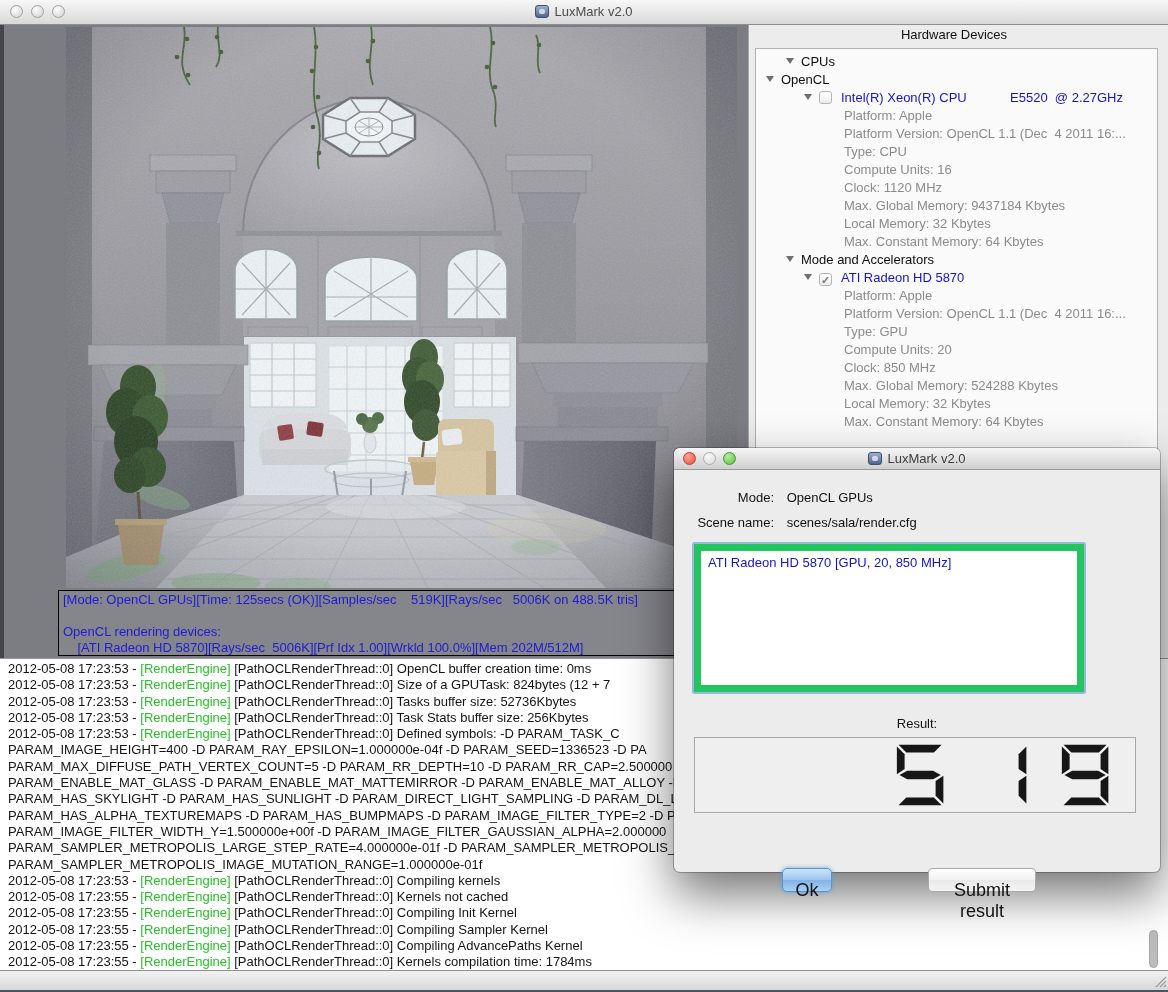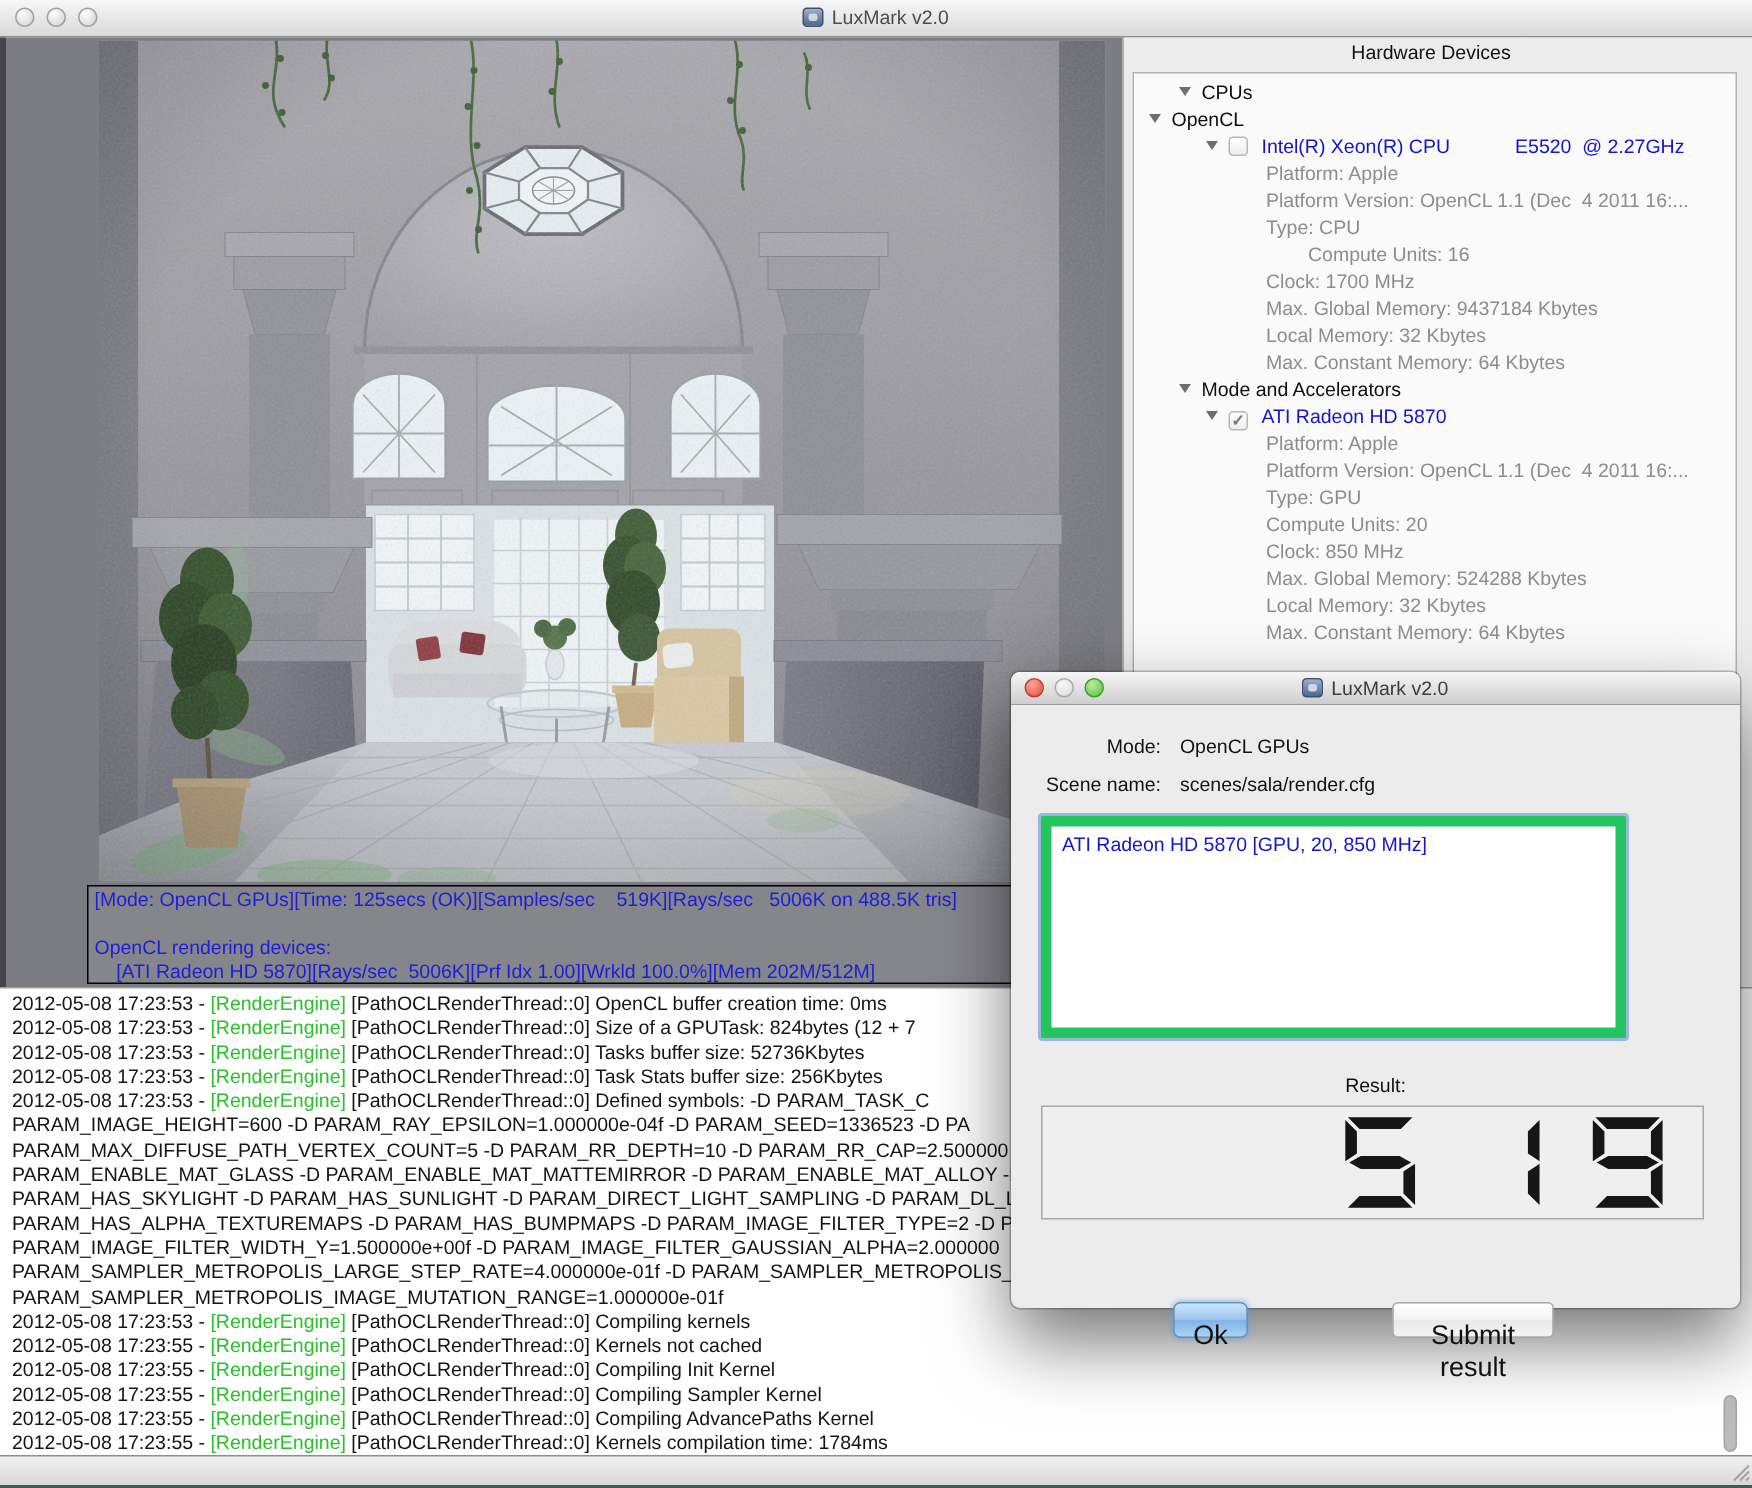--- a/index.html
+++ b/index.html
@@ -288,22 +288,22 @@
 
   <div class="right-panel">
     <div class="panel-title">Hardware Devices</div>
     <div class="tree-box" id="tree">
         <div class="tree-row" style="padding-left: 30px;"><span class="tw-arrow"></span><span class="lbl-branch">CPUs</span></div>
         <div class="tree-row" style="padding-left: 10px;"><span class="tw-arrow"></span><span class="lbl-branch">OpenCL</span></div>
         <div class="tree-row" style="padding-left: 48px;"><span class="tw-arrow"></span><span class="tw-check"></span><span class="lbl-device">Intel(R) Xeon(R) CPU            E5520  @ 2.27GHz</span></div>
         <div class="tree-row" style="padding-left: 88px;"><span class="lbl-info">Platform: Apple</span></div>
         <div class="tree-row" style="padding-left: 88px;"><span class="lbl-info">Platform Version: OpenCL 1.1 (Dec  4 2011 16:...</span></div>
         <div class="tree-row" style="padding-left: 88px;"><span class="lbl-info">Type: CPU</span></div>
-        <div class="tree-row" style="padding-left: 116px;"><span class="lbl-info">Compute Units: 16</span></div>
-        <div class="tree-row" style="padding-left: 88px;"><span class="lbl-info">Clock: 1700 MHz</span></div>
+        <div class="tree-row" style="padding-left: 88px;"><span class="lbl-info">Compute Units: 16</span></div>
+        <div class="tree-row" style="padding-left: 88px;"><span class="lbl-info">Clock: 1120 MHz</span></div>
         <div class="tree-row" style="padding-left: 88px;"><span class="lbl-info">Max. Global Memory: 9437184 Kbytes</span></div>
         <div class="tree-row" style="padding-left: 88px;"><span class="lbl-info">Local Memory: 32 Kbytes</span></div>
         <div class="tree-row" style="padding-left: 88px;"><span class="lbl-info">Max. Constant Memory: 64 Kbytes</span></div>
         <div class="tree-row" style="padding-left: 30px;"><span class="tw-arrow"></span><span class="lbl-branch">Mode and Accelerators</span></div>
         <div class="tree-row" style="padding-left: 48px;"><span class="tw-arrow"></span><span class="tw-check">✓</span><span class="lbl-device">ATI Radeon HD 5870</span></div>
         <div class="tree-row" style="padding-left: 88px;"><span class="lbl-info">Platform: Apple</span></div>
         <div class="tree-row" style="padding-left: 88px;"><span class="lbl-info">Platform Version: OpenCL 1.1 (Dec  4 2011 16:...</span></div>
         <div class="tree-row" style="padding-left: 88px;"><span class="lbl-info">Type: GPU</span></div>
         <div class="tree-row" style="padding-left: 88px;"><span class="lbl-info">Compute Units: 20</span></div>
         <div class="tree-row" style="padding-left: 88px;"><span class="lbl-info">Clock: 850 MHz</span></div>
@@ -312,21 +312,21 @@
         <div class="tree-row" style="padding-left: 88px;"><span class="lbl-info">Max. Constant Memory: 64 Kbytes</span></div>
       </div>
   </div>
 
   <div class="log" id="log">
       <div class="log-line"><span>2012-05-08 17:23:53 - </span><span class="log-tag">[RenderEngine]</span><span> [PathOCLRenderThread::0] OpenCL buffer creation time: 0ms</span></div>
       <div class="log-line"><span>2012-05-08 17:23:53 - </span><span class="log-tag">[RenderEngine]</span><span> [PathOCLRenderThread::0] Size of a GPUTask: 824bytes (12 + 7</span></div>
       <div class="log-line"><span>2012-05-08 17:23:53 - </span><span class="log-tag">[RenderEngine]</span><span> [PathOCLRenderThread::0] Tasks buffer size: 52736Kbytes</span></div>
       <div class="log-line"><span>2012-05-08 17:23:53 - </span><span class="log-tag">[RenderEngine]</span><span> [PathOCLRenderThread::0] Task Stats buffer size: 256Kbytes</span></div>
       <div class="log-line"><span>2012-05-08 17:23:53 - </span><span class="log-tag">[RenderEngine]</span><span> [PathOCLRenderThread::0] Defined symbols: -D PARAM_TASK_C</span></div>
-      <div class="log-line">PARAM_IMAGE_HEIGHT=600 -D PARAM_RAY_EPSILON=1.000000e-04f -D PARAM_SEED=1336523 -D PA</div>
+      <div class="log-line">PARAM_IMAGE_HEIGHT=400 -D PARAM_RAY_EPSILON=1.000000e-04f -D PARAM_SEED=1336523 -D PA</div>
       <div class="log-line">PARAM_MAX_DIFFUSE_PATH_VERTEX_COUNT=5 -D PARAM_RR_DEPTH=10 -D PARAM_RR_CAP=2.500000</div>
       <div class="log-line">PARAM_ENABLE_MAT_GLASS -D PARAM_ENABLE_MAT_MATTEMIRROR -D PARAM_ENABLE_MAT_ALLOY -D</div>
       <div class="log-line">PARAM_HAS_SKYLIGHT -D PARAM_HAS_SUNLIGHT -D PARAM_DIRECT_LIGHT_SAMPLING -D PARAM_DL_LIG</div>
       <div class="log-line">PARAM_HAS_ALPHA_TEXTUREMAPS -D PARAM_HAS_BUMPMAPS -D PARAM_IMAGE_FILTER_TYPE=2 -D PAR</div>
       <div class="log-line">PARAM_IMAGE_FILTER_WIDTH_Y=1.500000e+00f -D PARAM_IMAGE_FILTER_GAUSSIAN_ALPHA=2.000000</div>
       <div class="log-line">PARAM_SAMPLER_METROPOLIS_LARGE_STEP_RATE=4.000000e-01f -D PARAM_SAMPLER_METROPOLIS_MA</div>
       <div class="log-line">PARAM_SAMPLER_METROPOLIS_IMAGE_MUTATION_RANGE=1.000000e-01f</div>
       <div class="log-line"><span>2012-05-08 17:23:53 - </span><span class="log-tag">[RenderEngine]</span><span> [PathOCLRenderThread::0] Compiling kernels</span></div>
       <div class="log-line"><span>2012-05-08 17:23:55 - </span><span class="log-tag">[RenderEngine]</span><span> [PathOCLRenderThread::0] Kernels not cached</span></div>
       <div class="log-line"><span>2012-05-08 17:23:55 - </span><span class="log-tag">[RenderEngine]</span><span> [PathOCLRenderThread::0] Compiling Init Kernel</span></div>

